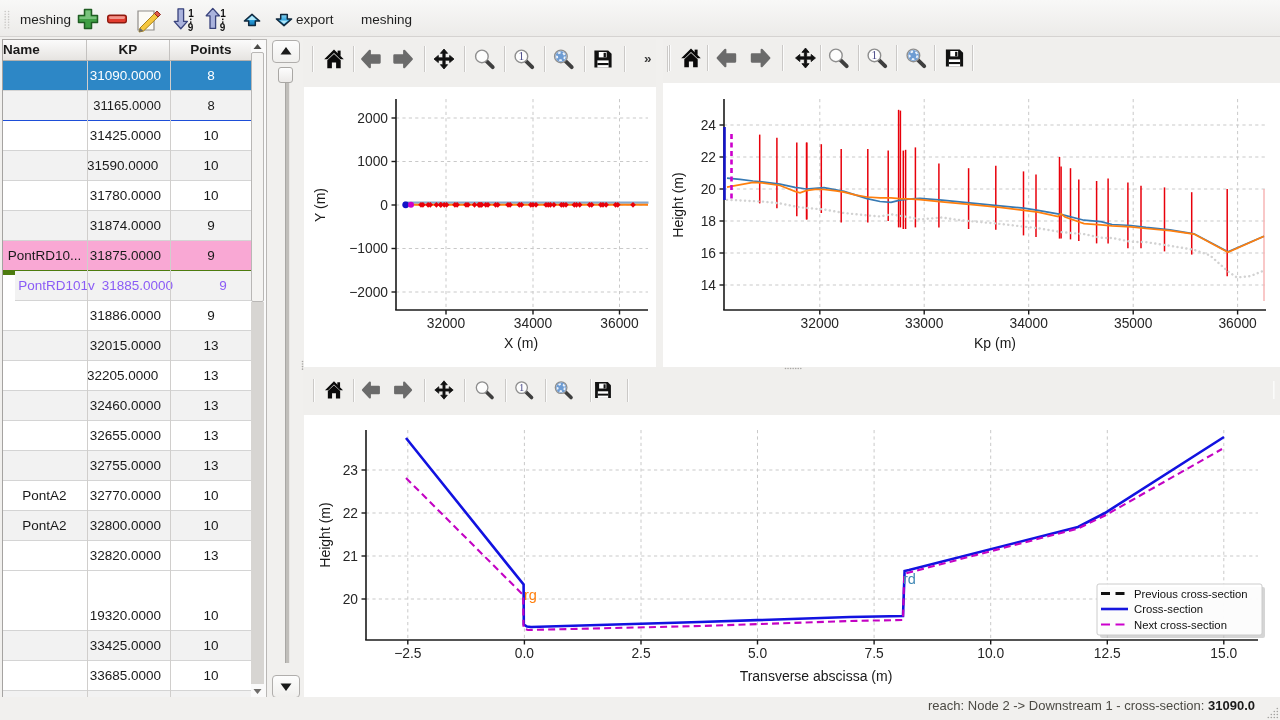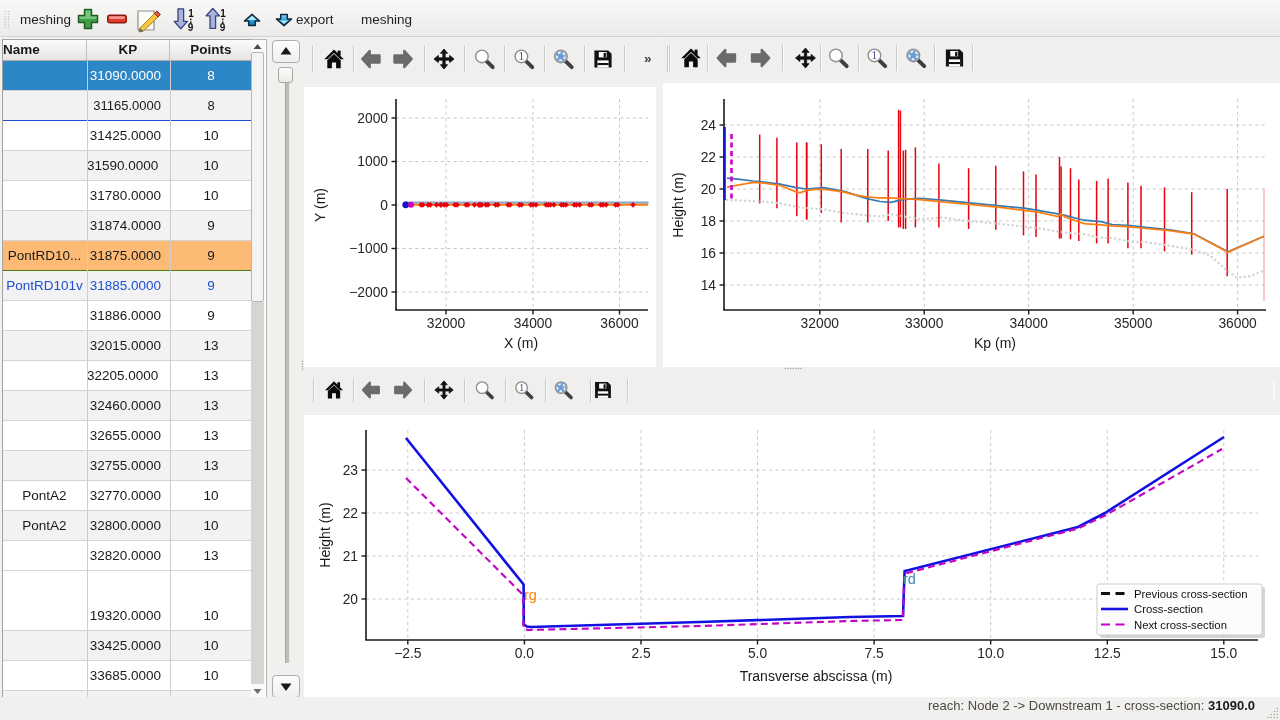--- a/index.html
+++ b/index.html
@@ -107,26 +107,26 @@
       <div style="position:absolute;left:0;top:141px;width:249px;height:29px;background:#ffffff;font-size:13.5px;color:#1a1a1a;border-bottom:1px solid #d4d4d4">
         <div style="position:absolute;left:0;top:0;width:83px;height:29px;line-height:29px;text-align:center;overflow:hidden"></div>
         <div style="position:absolute;left:84px;top:0;width:74px;height:29px;line-height:29px;text-align:right">31780.0000</div>
         <div style="position:absolute;left:167px;top:0;width:82px;height:29px;line-height:29px;text-align:center">10</div>
       </div>
       <div style="position:absolute;left:0;top:171px;width:249px;height:29px;background:#f2f2f2;font-size:13.5px;color:#1a1a1a;border-bottom:1px solid #d4d4d4">
         <div style="position:absolute;left:0;top:0;width:83px;height:29px;line-height:29px;text-align:center;overflow:hidden"></div>
         <div style="position:absolute;left:84px;top:0;width:74px;height:29px;line-height:29px;text-align:right">31874.0000</div>
         <div style="position:absolute;left:167px;top:0;width:82px;height:29px;line-height:29px;text-align:center">9</div>
       </div>
-      <div style="position:absolute;left:0;top:201px;width:283px;height:29px;background:#fdba74;font-size:13.5px;color:#1a1a1a;border-bottom:5px solid #4d7c0f">
+      <div style="position:absolute;left:0;top:201px;width:283px;height:29px;background:#f9a8d4;font-size:13.5px;color:#1a1a1a;border-bottom:5px solid #4d7c0f">
         <div style="position:absolute;left:0;top:0;width:83px;height:29px;line-height:29px;text-align:center;overflow:hidden">PontRD10...</div>
         <div style="position:absolute;left:84px;top:0;width:74px;height:29px;line-height:29px;text-align:right">31875.0000</div>
         <div style="position:absolute;left:167px;top:0;width:82px;height:29px;line-height:29px;text-align:center">9</div>
       </div>
-      <div style="position:absolute;left:0;top:231px;width:249px;height:29px;background:#f2f2f2;font-size:13.5px;color:#1d4ed8;border-bottom:1px solid #d4d4d4">
+      <div style="position:absolute;left:12px;top:231px;width:249px;height:29px;background:#f2f2f2;font-size:13.5px;color:#8b5cf6;border-bottom:1px solid #d4d4d4">
         <div style="position:absolute;left:0;top:0;width:83px;height:29px;line-height:29px;text-align:center;overflow:hidden">PontRD101v</div>
         <div style="position:absolute;left:84px;top:0;width:74px;height:29px;line-height:29px;text-align:right">31885.0000</div>
         <div style="position:absolute;left:167px;top:0;width:82px;height:29px;line-height:29px;text-align:center">9</div>
       </div>
       <div style="position:absolute;left:0;top:261px;width:249px;height:29px;background:#ffffff;font-size:13.5px;color:#1a1a1a;border-bottom:1px solid #d4d4d4">
         <div style="position:absolute;left:0;top:0;width:83px;height:29px;line-height:29px;text-align:center;overflow:hidden"></div>
         <div style="position:absolute;left:84px;top:0;width:74px;height:29px;line-height:29px;text-align:right">31886.0000</div>
         <div style="position:absolute;left:167px;top:0;width:82px;height:29px;line-height:29px;text-align:center">9</div>
       </div>
       <div style="position:absolute;left:0;top:291px;width:249px;height:29px;background:#f2f2f2;font-size:13.5px;color:#1a1a1a;border-bottom:1px solid #d4d4d4">

